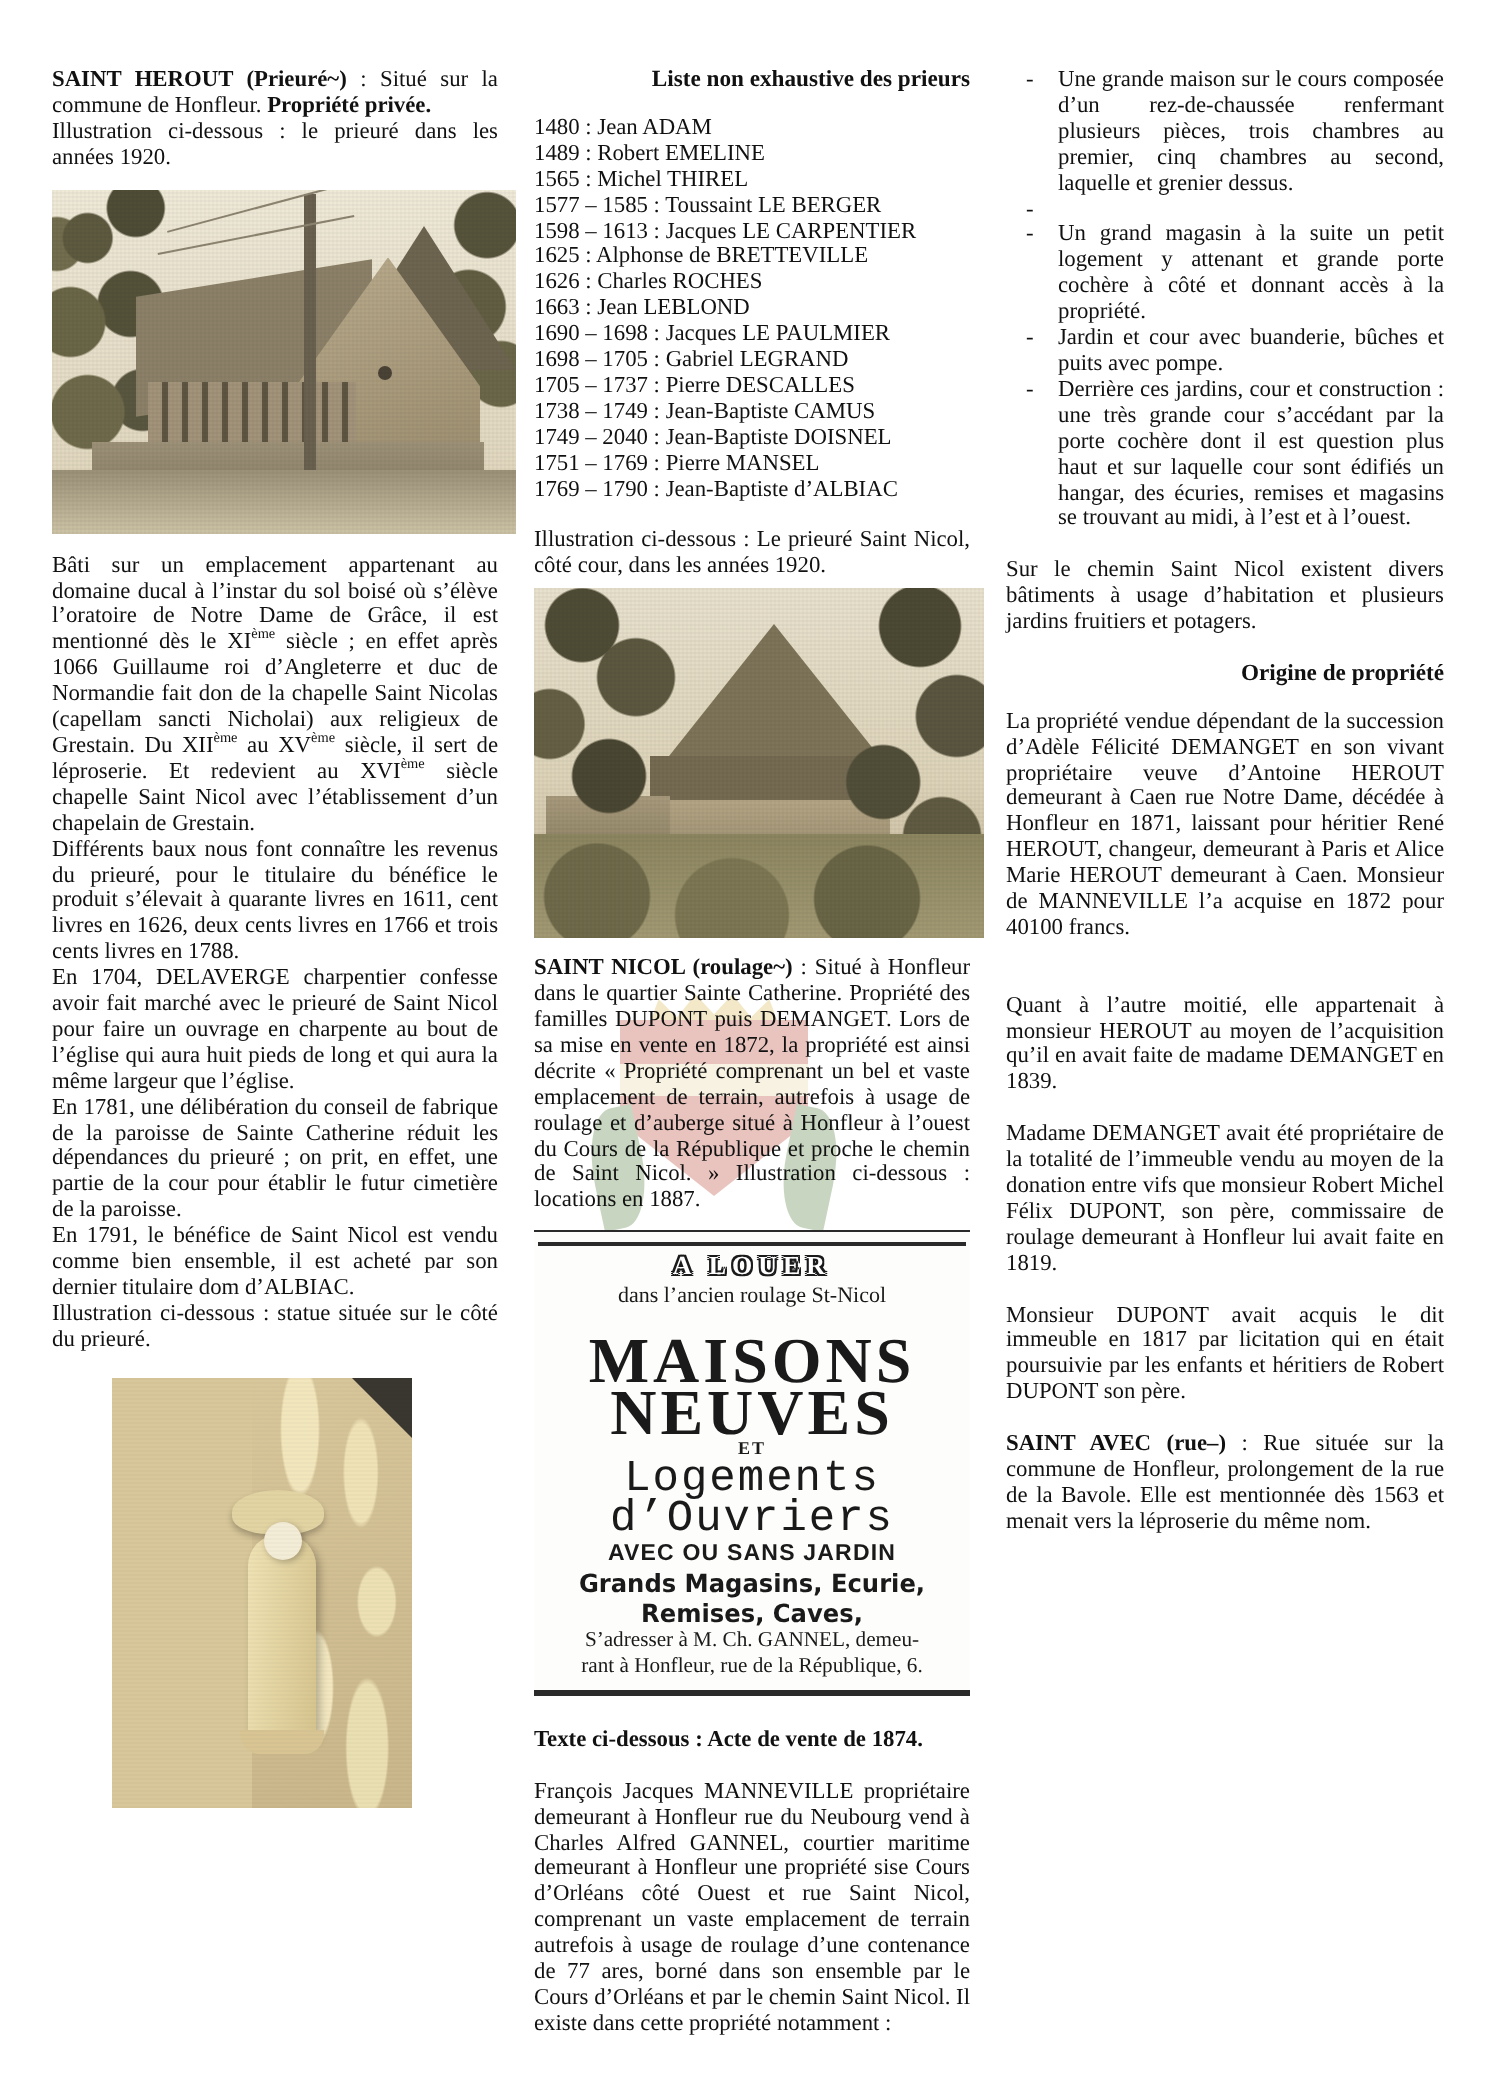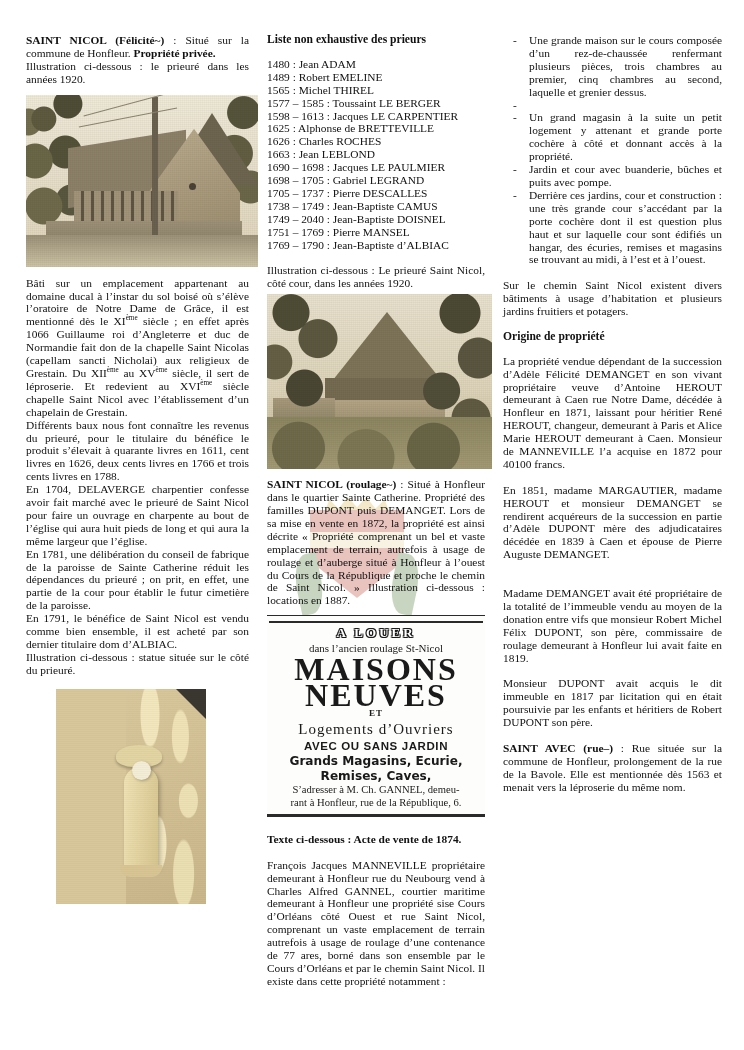--- a/index.html
+++ b/index.html
@@ -29,21 +29,21 @@
     hyphens:none;
   }
   .col-left{width:241px;padding-right:18px;}
   .col-mid{width:236px;padding-right:18px;}
   .col-right{width:231px;}
 
   p{margin:0;}
   .b{font-weight:bold;}
   sup{font-size:7.2px;vertical-align:super;line-height:0;font-family:Liberation Serif, serif;}
   .head-center{
-    text-align:left;font-weight:bold;font-size:11.6px;
+    text-align:right;font-weight:bold;font-size:11.6px;
     margin-bottom:11px;
   }
   .gap{height:12.9px;}
   .gap-s{height:7px;}
 
   
   .photo{position:relative;overflow:hidden;background:#efe7d4;}
   .ph1{width:232px;height:172px;margin:9px 0 10px 0;}
   .ph1 .sky{position:absolute;inset:0;
     background:linear-gradient(180deg,#efe9d8 0%,#e7dfca 45%,#ded3b9 100%);}
@@ -166,25 +166,25 @@
   .ad-alouer{
     font-family:"Liberation Serif",serif;font-weight:bold;
     font-size:13px;letter-spacing:3px;
     color:#fff;
     -webkit-text-stroke:0;
     text-shadow:
       -1px 0 #1b1b1b,1px 0 #1b1b1b,0 -1px #1b1b1b,0 1px #1b1b1b,
       -1px -1px #1b1b1b,1px 1px #1b1b1b,1px -1px #1b1b1b,-1px 1px #1b1b1b;
     margin-bottom:2px;
   }
-  .ad-sub1{font-size:11px;margin-bottom:1px;}
+  .ad-sub1{font-size:11px;margin-bottom:12px;}
   .ad-big{font-size:32px;font-weight:bold;letter-spacing:2px;line-height:26px;}
   .ad-et{font-size:9px;font-weight:bold;letter-spacing:1px;line-height:11px;}
-  .ad-big2{font-size:15px;letter-spacing:1px;line-height:20px;
-    font-family:Liberation Serif, serif;}
+  .ad-big2{font-size:22px;letter-spacing:1px;line-height:20px;
+    font-family:Liberation Mono, monospace;}
   .ad-avec{font-size:11.5px;font-weight:bold;letter-spacing:.6px;line-height:14px;
     font-family:"Liberation Sans",sans-serif;}
   .ad-grands{font-size:12.5px;font-weight:bold;line-height:15px;
     font-family:"DejaVu Sans","Liberation Sans",sans-serif;
     transform:scaleX(.97);}
   .ad-addr{font-size:10.6px;line-height:12.4px;margin-top:1px;}
 
   
   .crest{
     position:absolute;left:296px;top:496px;width:122px;height:132px;
@@ -218,21 +218,21 @@
     <div class="band"></div>
     <div class="leafL"></div>
     <div class="leafR"></div>
   </div>
 
   <div class="cols">
 
     <div class="col col-left">
 
       <p>
-        <span class="b">SAINT NICOL  (Félicité~)</span><span> : Situé sur la commune de Honfleur. </span><span class="b">Propriété privée.</span>
+        <span class="b">SAINT HEROUT  (Prieuré~)</span><span> : Situé sur la commune de Honfleur. </span><span class="b">Propriété privée.</span>
       </p>
       <p>Illustration ci-dessous : le prieuré dans les années 1920.</p>
 
       <div class="photo ph1">
         <div class="sky"></div>
         <div class="treeL"></div>
         <div class="treeR"></div>
         <div class="roofA"></div>
         <div class="roofB"></div>
         <div class="gable"></div>
@@ -352,22 +352,22 @@
       </div>
 
       <div class="gap"></div>
       <p>Sur le chemin Saint Nicol existent divers bâtiments à usage d’habitation et plusieurs jardins fruitiers et potagers.</p>
 
       <div class="gap"></div>
       <div class="head-center">Origine de propriété</div>
 
       <p>La propriété vendue dépendant de la succession d’Adèle Félicité DEMANGET en son vivant propriétaire veuve d’Antoine HEROUT demeurant à Caen rue Notre Dame, décédée à Honfleur en 1871, laissant pour héritier René HEROUT, changeur, demeurant à Paris et Alice Marie HEROUT demeurant à Caen. Monsieur de MANNEVILLE l’a acquise en 1872 pour 40100 francs.</p>
       <div class="gap"></div>
-      <p>En 1851, madame MARGAUTIER, madame HEROUT et monsieur DEMANGET se rendirent acquéreurs de la succession en partie d’Adèle DUPONT mère des adjudicataires décédée en 1839 à Caen et épouse de Pierre Auguste DEMANGET.</p>
-      <div class="gap"></div>
+      <div class="gap"></div>
+      <p>Quant à l’autre moitié, elle appartenait à monsieur HEROUT au moyen de l’acquisition qu’il en avait faite de madame DEMANGET en 1839.</p>
       <div class="gap"></div>
       <p>Madame DEMANGET avait été propriétaire de la totalité de l’immeuble vendu au moyen de la donation entre vifs que monsieur Robert Michel Félix DUPONT, son père, commissaire de roulage demeurant à Honfleur lui avait faite en 1819.</p>
       <div class="gap"></div>
       <p>Monsieur DUPONT avait acquis le dit immeuble en 1817 par licitation qui en était poursuivie par les enfants et héritiers de Robert DUPONT son père.</p>
       <div class="gap"></div>
 
       <p>
         <span class="b">SAINT AVEC  (rue–)</span><span> : Rue située sur la commune de Honfleur, prolongement de la rue de la Bavole. Elle est mentionnée dès 1563 et menait vers la léproserie du même nom.</span>
       </p>
     </div>

